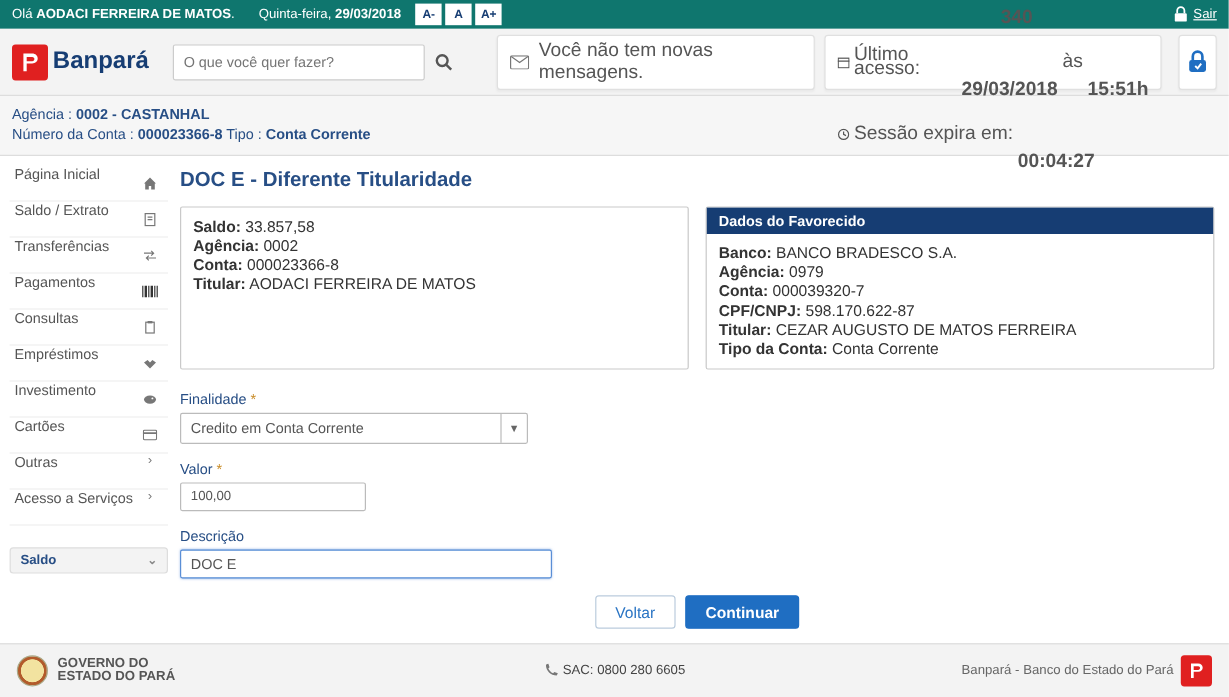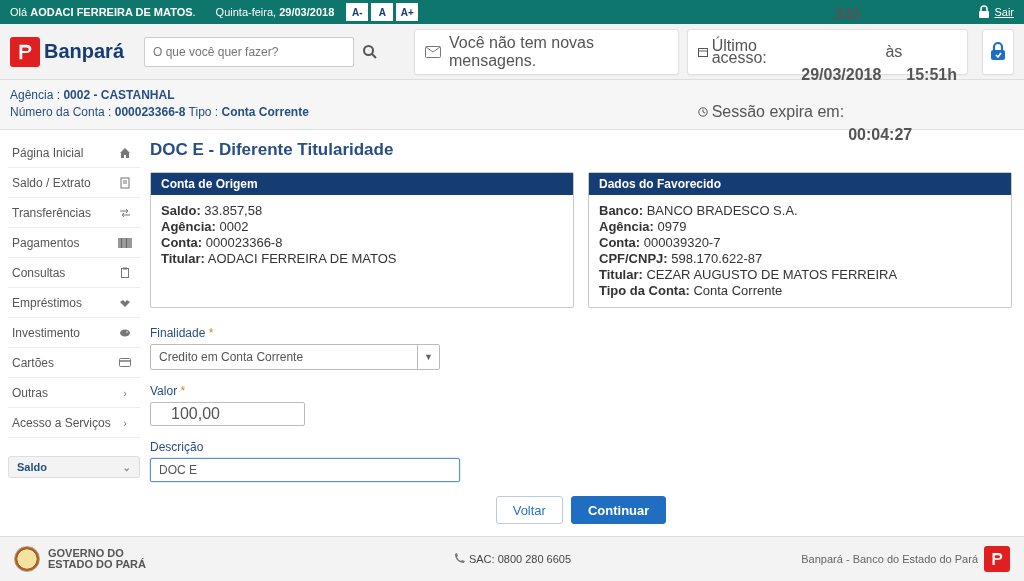--- a/index.html
+++ b/index.html
@@ -33,42 +33,42 @@
   .lock-panel { width: 32px; height: 46px; justify-content: center; margin-left: 6px; }
 
   
   .acctstrip { padding: 8px 10px 10px; font-size: 12px; color: #274e85; border-bottom: 1px solid #ddd; background:#f6f6f6; }
   .acctstrip .row1 { margin-bottom: 3px; }
   .acctstrip b { font-weight: bold; }
 
   
   .body { display: flex; height: 448px; }
   .sidebar { width: 140px; padding: 8px 0 8px 8px; font-size: 12px; }
-  .nav-item { display: flex; align-items: center; justify-content: space-between; height: 30px; padding: 0 8px 0 4px; color: #555; cursor: pointer; border-bottom: 1px solid #eee; }
+  .nav-item { display: flex; justify-content: space-between; height: 30px; padding: 0 8px 0 4px; color: #555; cursor: pointer; border-bottom: 1px solid #eee; }
   .nav-item .nav-label { flex: 1; }
   .nav-item .nav-ico { width: 14px; text-align: center; color: #777; font-size: 11px; }
   .saldo-toggle { margin-top: 18px; border: 1px solid #ddd; border-radius: 3px; display: flex; align-items: center; justify-content: space-between; padding: 4px 8px; font-size: 11px; color: #274e85; font-weight: bold; background: #f3f3f3; cursor: pointer; }
   .chev { font-size: 10px; color: #888; }
 
   .main { flex: 1; padding: 10px 12px 10px 10px; position: relative; }
   .page-title { color: #274e85; font-size: 17px; font-weight: bold; margin-bottom: 12px; }
 
   .panels { display: flex; gap: 14px; }
   .panel { flex: 1; border: 1px solid #c9c9c9; border-radius: 2px; }
   .panel-header { background: #163d73; color: #fff; font-size: 12px; font-weight: bold; padding: 4px 10px; }
   .panel-body { padding: 8px 10px; font-size: 13px; color: #333; line-height: 16px; }
   .panel-body .line b { font-weight: bold; }
 
   .form-area { margin-top: 18px; }
   .fld-label { color: #274e85; font-size: 12px; margin-bottom: 4px; display: block; }
   .req { color: #c88b26; }
   .select-box { position: relative; width: 290px; }
   .select-box select { width: 100%; height: 26px; border: 1px solid #bbb; border-radius: 2px; background: #fff; padding: 0 24px 0 8px; font-size: 12px; color: #555; appearance: none; -webkit-appearance: none; }
   .select-box .caret { position: absolute; right: 1px; top: 1px; width: 22px; height: 24px; border-left: 1px solid #bbb; display: flex; align-items: center; justify-content: center; color: #666; font-size: 9px; pointer-events: none; }
-  .txt-input { width: 155px; height: 24px; border: 1px solid #bbb; border-radius: 2px; padding: 0 20px; font-size: 16px; color: #555; }
+  .txt-input { width: 155px; height: 24px; border: 1px solid #bbb; border-radius: 2px; padding: 0 8px; font-size: 11px; color: #555; }
   .desc-input { width: 310px; height: 24px; border: 1px solid #5a8ed6; border-radius: 2px; padding: 0 8px; font-size: 12px; color: #555; box-shadow: 0 0 2px rgba(90,142,214,0.6); }
   .form-row { margin-bottom: 14px; }
 
   .btn-row { display: flex; justify-content: center; gap: 8px; margin-top: 14px; }
   .btn { height: 28px; padding: 0 16px; border-radius: 3px; font-size: 13px; cursor: pointer; }
   .btn-secondary { background: #fff; border: 1px solid #bcd; color: #2b75c4; }
   .btn-primary { background: #1f6ec2; border: 1px solid #1f6ec2; color: #fff; font-weight: bold; }
 
   
   .footer { position: absolute; left: 0; bottom: 0; width: 1024px; height: 45px; background: #f3f3f3; border-top: 1px solid #ddd; display: flex; align-items: center; padding: 0 14px; font-size: 11px; color: #555; }
@@ -280,21 +280,20 @@
       <span>Saldo</span>
       <span class="chev">⌄</span>
     </div>
   </div>
 
   <div class="main">
     <div class="page-title">DOC E - Diferente Titularidade</div>
 
     <div class="panels">
       <div class="panel">
-        <div class="panel-header">Conta de Origem</div>
         <div class="panel-body">
           <div class="line"><b>Saldo:</b> <span>33.857,58</span></div>
           <div class="line"><b>Agência:</b> <span>0002</span></div>
           <div class="line"><b>Conta:</b> <span>000023366-8</span></div>
           <div class="line"><b>Titular:</b> <span>AODACI FERREIRA DE MATOS</span></div>
         </div>
       </div>
       <div class="panel">
         <div class="panel-header">Dados do Favorecido</div>
         <div class="panel-body">

